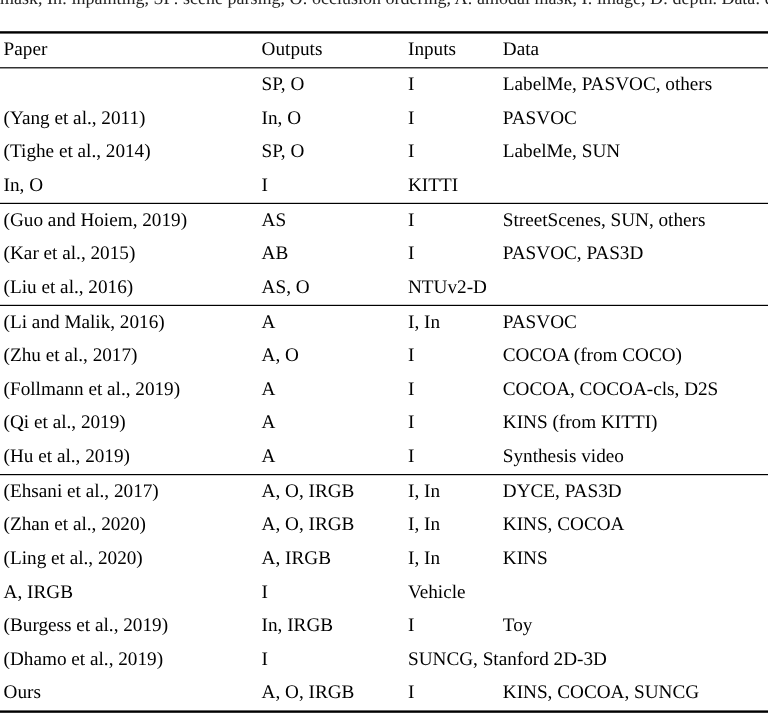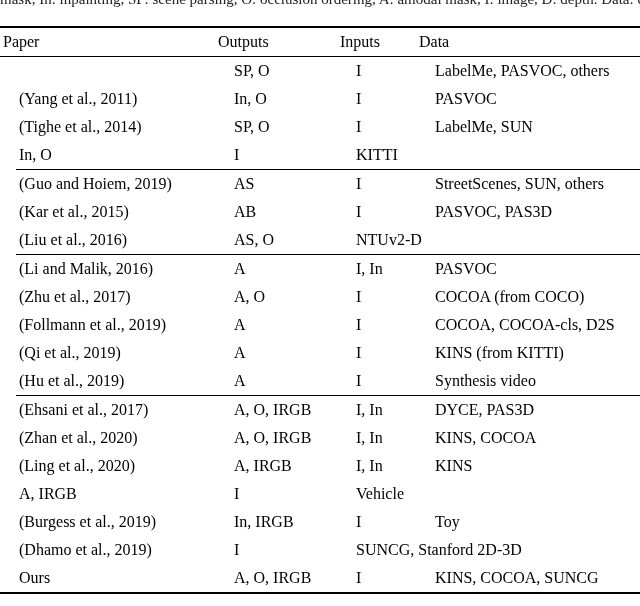--- a/index.html
+++ b/index.html
@@ -44,21 +44,20 @@
     border-bottom: 1px solid #000;  
   }
   .cell {
     padding-left: 3px;
     white-space: nowrap;
     overflow: visible;
     line-height: 28px;
   }
   .group {
     border-top: 1px solid #000;     
-    margin-left: 16px;
   }
   .group:first-child {
     border-top: none;               
   }
 </style>
 </head>
 <body>
 
 <div class="caption-clip">
   <span>mask, In: inpainting, SP: scene parsing, O: occlusion ordering, A: amodal mask, I: image, D: depth. Data: datasets used by the projects</span>

